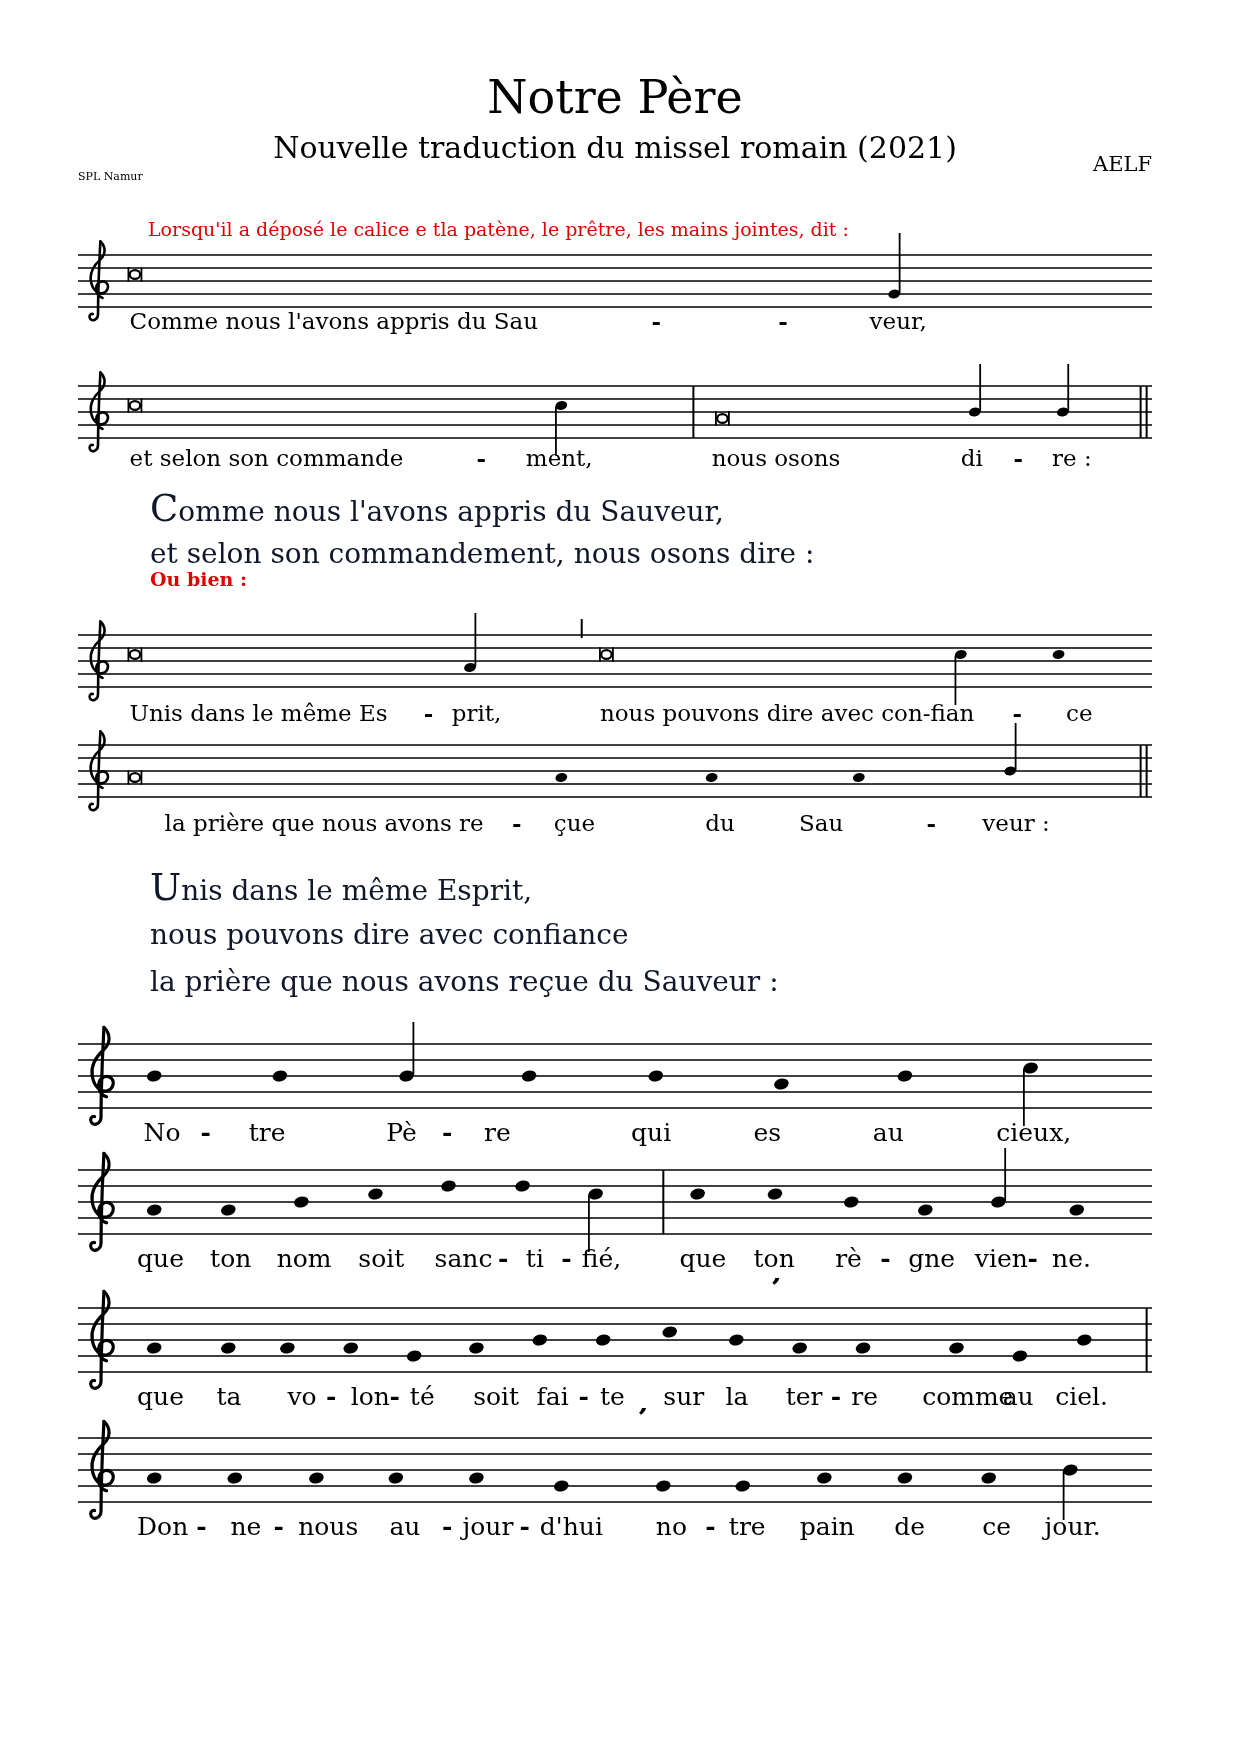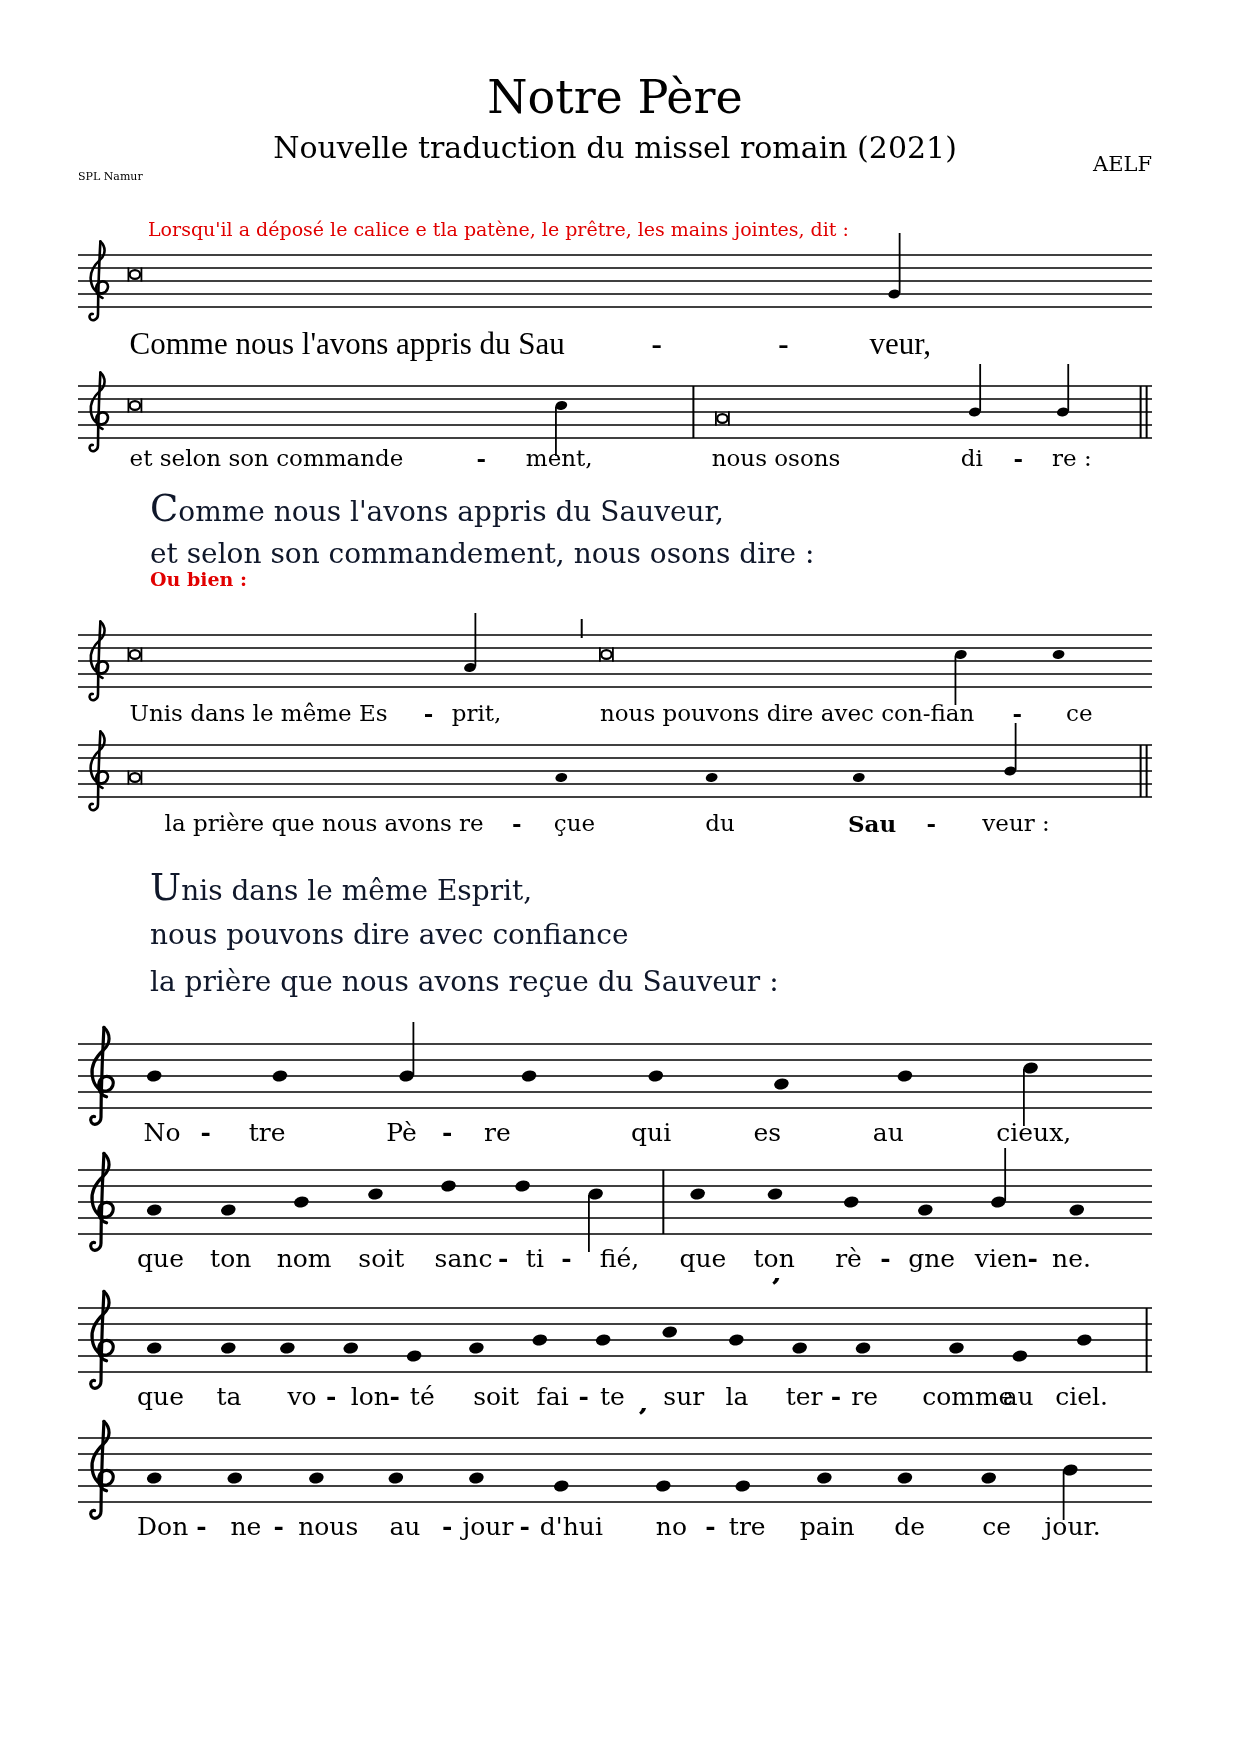--- a/index.html
+++ b/index.html
@@ -85,21 +85,21 @@
         <g>
           <ellipse cx="56.922" cy="49.5" rx="5.2" ry="4.29" fill="none" stroke="#000" stroke-width="2.2"></ellipse>
           <line x1="50.422" y1="42.35" x2="50.422" y2="56.65" stroke="#000" stroke-width="1.8"></line>
           <line x1="63.422" y1="42.35" x2="63.422" y2="56.65" stroke="#000" stroke-width="1.8"></line>
         </g>
         <g>
           <ellipse cx="816.24" cy="69" rx="5.98" ry="4.42" fill="#000" transform="rotate(-14 816.24 69)"></ellipse>
           <line x1="821.62" y1="68" x2="821.62" y2="8" stroke="#000" stroke-width="1.8"></line>
         </g>
       </svg>
-      <div class="lyrics-row" style="top: 326px; font-size: 31px; font-family: Liberation Serif, serif;">
+      <div class="lyrics-row" style="top: 308px; font-size: 23px;">
         <span class="syl" style="left: 51.552px;">Comme nous l'avons appris du Sau</span>
         <span class="syl hyph" style="left: 573.516px;">-</span>
         <span class="syl hyph" style="left: 700.248px;">-</span>
         <span class="syl" style="left: 791.538px;">veur,</span>
       </div>
       <svg width="1074" height="110" class="staff-svg" style="top: 356px;">
         <line x1="0" y1="30" x2="1074" y2="30" stroke="#000" stroke-width="1.6"></line>
         <line x1="0" y1="43" x2="1074" y2="43" stroke="#000" stroke-width="1.6"></line>
         <line x1="0" y1="56" x2="1074" y2="56" stroke="#000" stroke-width="1.6"></line>
         <line x1="0" y1="69" x2="1074" y2="69" stroke="#000" stroke-width="1.6"></line>
@@ -217,21 +217,21 @@
         <g>
           <line x1="1062.6299999999999" y1="30" x2="1062.6299999999999" y2="82" stroke="#000" stroke-width="2"></line>
           <line x1="1068.6299999999999" y1="30" x2="1068.6299999999999" y2="82" stroke="#000" stroke-width="2"></line>
         </g>
       </svg>
       <div class="lyrics-row" style="top: 810px; font-size: 23px;">
         <span class="syl" style="left: 51.552px; margin-left: 35px;">la prière que nous avons re</span>
         <span class="syl hyph" style="left: 433.896px;">-</span>
         <span class="syl" style="left: 475.782px;">çue</span>
         <span class="syl" style="left: 627.216px;">du</span>
-        <span class="syl" style="left: 770px; font-weight: bold;">Sau</span>
+        <span class="syl" style="left: 721px;">Sau</span>
         <span class="syl hyph" style="left: 848.46px;">-</span>
         <span class="syl" style="left: 904.308px;">veur :</span>
       </div>
       <svg width="1074" height="122" class="staff-svg" style="top: 1014px;">
         <line x1="0" y1="30" x2="1074" y2="30" stroke="#000" stroke-width="1.6"></line>
         <line x1="0" y1="46" x2="1074" y2="46" stroke="#000" stroke-width="1.6"></line>
         <line x1="0" y1="62" x2="1074" y2="62" stroke="#000" stroke-width="1.6"></line>
         <line x1="0" y1="78" x2="1074" y2="78" stroke="#000" stroke-width="1.6"></line>
         <line x1="0" y1="94" x2="1074" y2="94" stroke="#000" stroke-width="1.6"></line>
         <g transform="translate(7,30) scale(1.3333333333333333)" fill="none" stroke="#000" stroke-width="2.4" stroke-linecap="round">
@@ -332,21 +332,21 @@
       </svg>
       <div class="lyrics-row" style="top: 1244px; font-size: 25px;">
         <span class="syl" style="left: 59.07px;">que</span>
         <span class="syl" style="left: 132.102px;">ton</span>
         <span class="syl" style="left: 198.69px;">nom</span>
         <span class="syl" style="left: 280.314px;">soit</span>
         <span class="syl" style="left: 356.568px;">sanc</span>
         <span class="syl hyph" style="left: 419.934px;">-</span>
         <span class="syl" style="left: 447.858px;">ti</span>
         <span class="syl hyph" style="left: 483.3px;">-</span>
-        <span class="syl" style="left: 503.706px; margin-left: 18px;">fié,</span>
+        <span class="syl" style="left: 503.706px;">fié,</span>
         <span class="syl" style="left: 601.44px;">que</span>
         <span class="syl" style="left: 675.546px;">ton</span>
         <span class="syl" style="left: 757.17px;">rè</span>
         <span class="syl hyph" style="left: 802.278px;">-</span>
         <span class="syl" style="left: 830.202px;">gne</span>
         <span class="syl" style="left: 896.79px;">vien</span>
         <span class="syl hyph" style="left: 949.416px;">-</span>
         <span class="syl" style="left: 974.118px;">ne.</span>
       </div>
       <svg width="1074" height="122" class="staff-svg" style="top: 1278px;">

